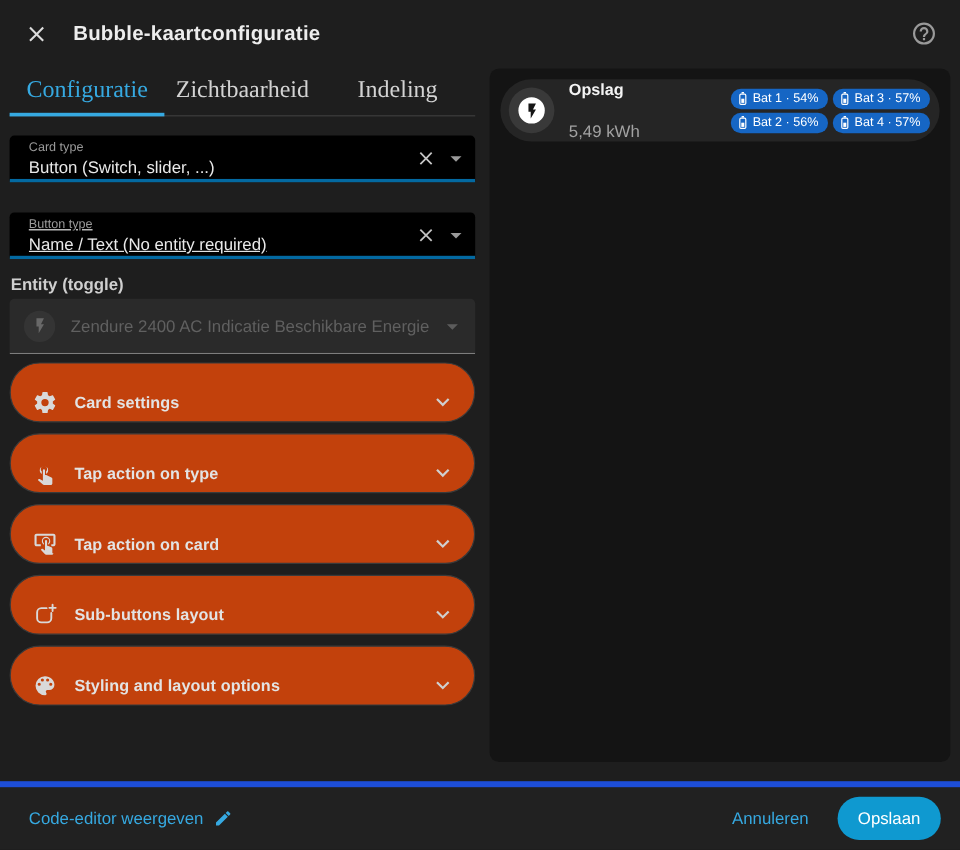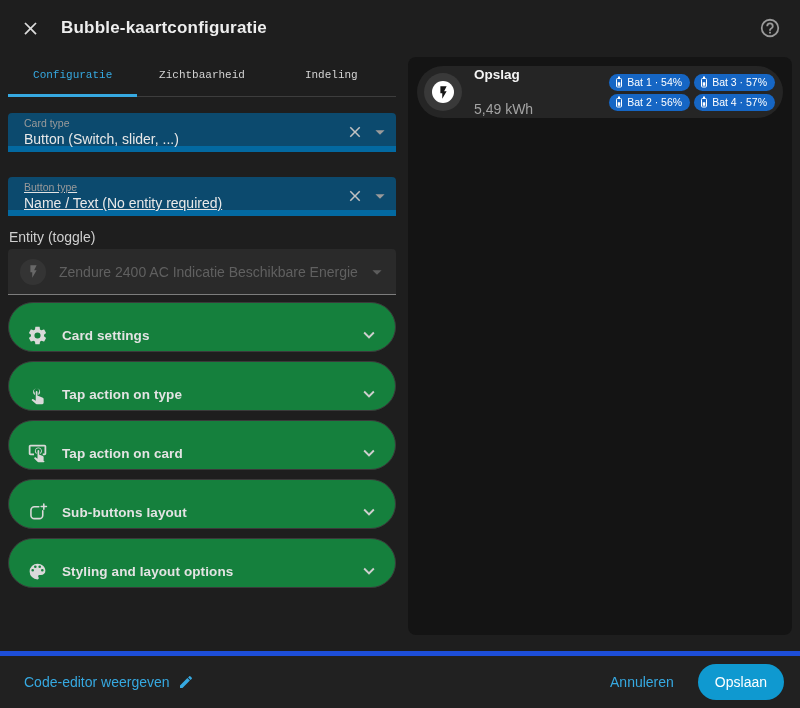--- a/index.html
+++ b/index.html
@@ -21,47 +21,47 @@
   .title { flex:1; margin-left:15px; font-size:17px; font-weight:700; color:#ededed; letter-spacing:.2px; }
 
   
   .main-row { display:flex; height:595px; padding:0 8px; gap:12px; }
   .left-col { width:388px; }
 
   
   .tabs { display:flex; height:41px; border-bottom:1px solid #3d3d3d; }
   .tab { flex:1; display:flex; align-items:center; justify-content:center;
          background:none; border:none; border-bottom:3px solid transparent; margin-bottom:-1px;
-         font-family:Liberation Mono, monospace; font-size:11px; font-weight:500; color:#d3d3d3; cursor:pointer; padding:0; }
+         font-family:Liberation Serif, serif; font-size:20px; font-weight:500; color:#d3d3d3; cursor:pointer; padding:0; }
   .tab.active { color:#36a9e1; border-bottom-color:#36a9e1; }
 
   
   .form { padding-top:16px; }
-  .field { position:relative; height:39px; background:#0c4a6e; border-radius:4px 4px 0 0;
-           border-bottom:6px solid #0369a1; padding:4px 64px 0 16px; cursor:pointer; }
+  .field { position:relative; height:39px; background:#000000; border-radius:4px 4px 0 0;
+           border-bottom:3px solid #0369a1; padding:4px 64px 0 16px; cursor:pointer; }
   .field.mt { margin-top:25px;text-decoration:underline; }
   .field-label { font-size:10.5px; color:#9a9a9a; line-height:13px; }
   .field-value { font-size:14px; color:#e9e9e9; line-height:19px; white-space:nowrap; overflow:hidden; }
   .field-icons { position:absolute; right:5px; top:0; height:38px; display:flex; align-items:center; gap:3px; }
   .clear-ic { width:18px; height:18px; fill:#c2c2c2; }
   .caret-ic { width:22px; height:22px; fill:#9a9a9a; }
 
   
-  .entity-label { margin:12px 0 3px 1px; font-size:14px; color:#cfcfcf; line-height:18px; }
+  .entity-label { margin:12px 0 3px 1px; font-size:14px; color:#cfcfcf; line-height:18px;font-weight:bold; }
   .entity-field { height:46px; background:#2a2a2a; border-radius:4px 4px 0 0; border-bottom:1px solid #7d7d7d;
                   display:flex; align-items:center; padding:0 8px 0 12px; }
   .entity-icon-wrap { width:26px; height:26px; border-radius:50%; background:#3d3d3d;
                       display:flex; align-items:center; justify-content:center; margin-right:13px; opacity:.55; }
   .entity-bolt { width:15px; height:15px; fill:#9b9b9b; }
   .entity-value { flex:1; font-size:14px; color:#606060; white-space:nowrap; overflow:hidden; }
   .entity-caret { opacity:.45; }
 
   
   .accordions { margin-top:7px; }
-  .accordion { height:50px; border:1px solid #3a3a3a; border-radius:25px; background:#15803d;
+  .accordion { height:50px; border:1px solid #3a3a3a; border-radius:25px; background:#c2410c;
                display:flex; align-items:center; padding:16px 15px 0 18px; cursor:pointer; margin-top:9px; width:100%;
                font-family:inherit; }
   .accordion:first-child { margin-top:0; }
   .section-ic { width:21px; height:21px; fill:#d9d9d9; margin-right:14px; flex:none; }
   .section-label { flex:1; text-align:left; font-size:13.5px; font-weight:700; color:#e3e3e3; letter-spacing:.1px; }
   .chevron-ic { width:22px; height:22px; fill:#cfcfcf; flex:none; }
 
   
   .preview { flex:1; height:578px; margin-top:1px; background:#141414; border-radius:8px; padding:9px; }
   .bubble-card { height:52px; background:#252525; border-radius:26px; display:flex; align-items:center;

